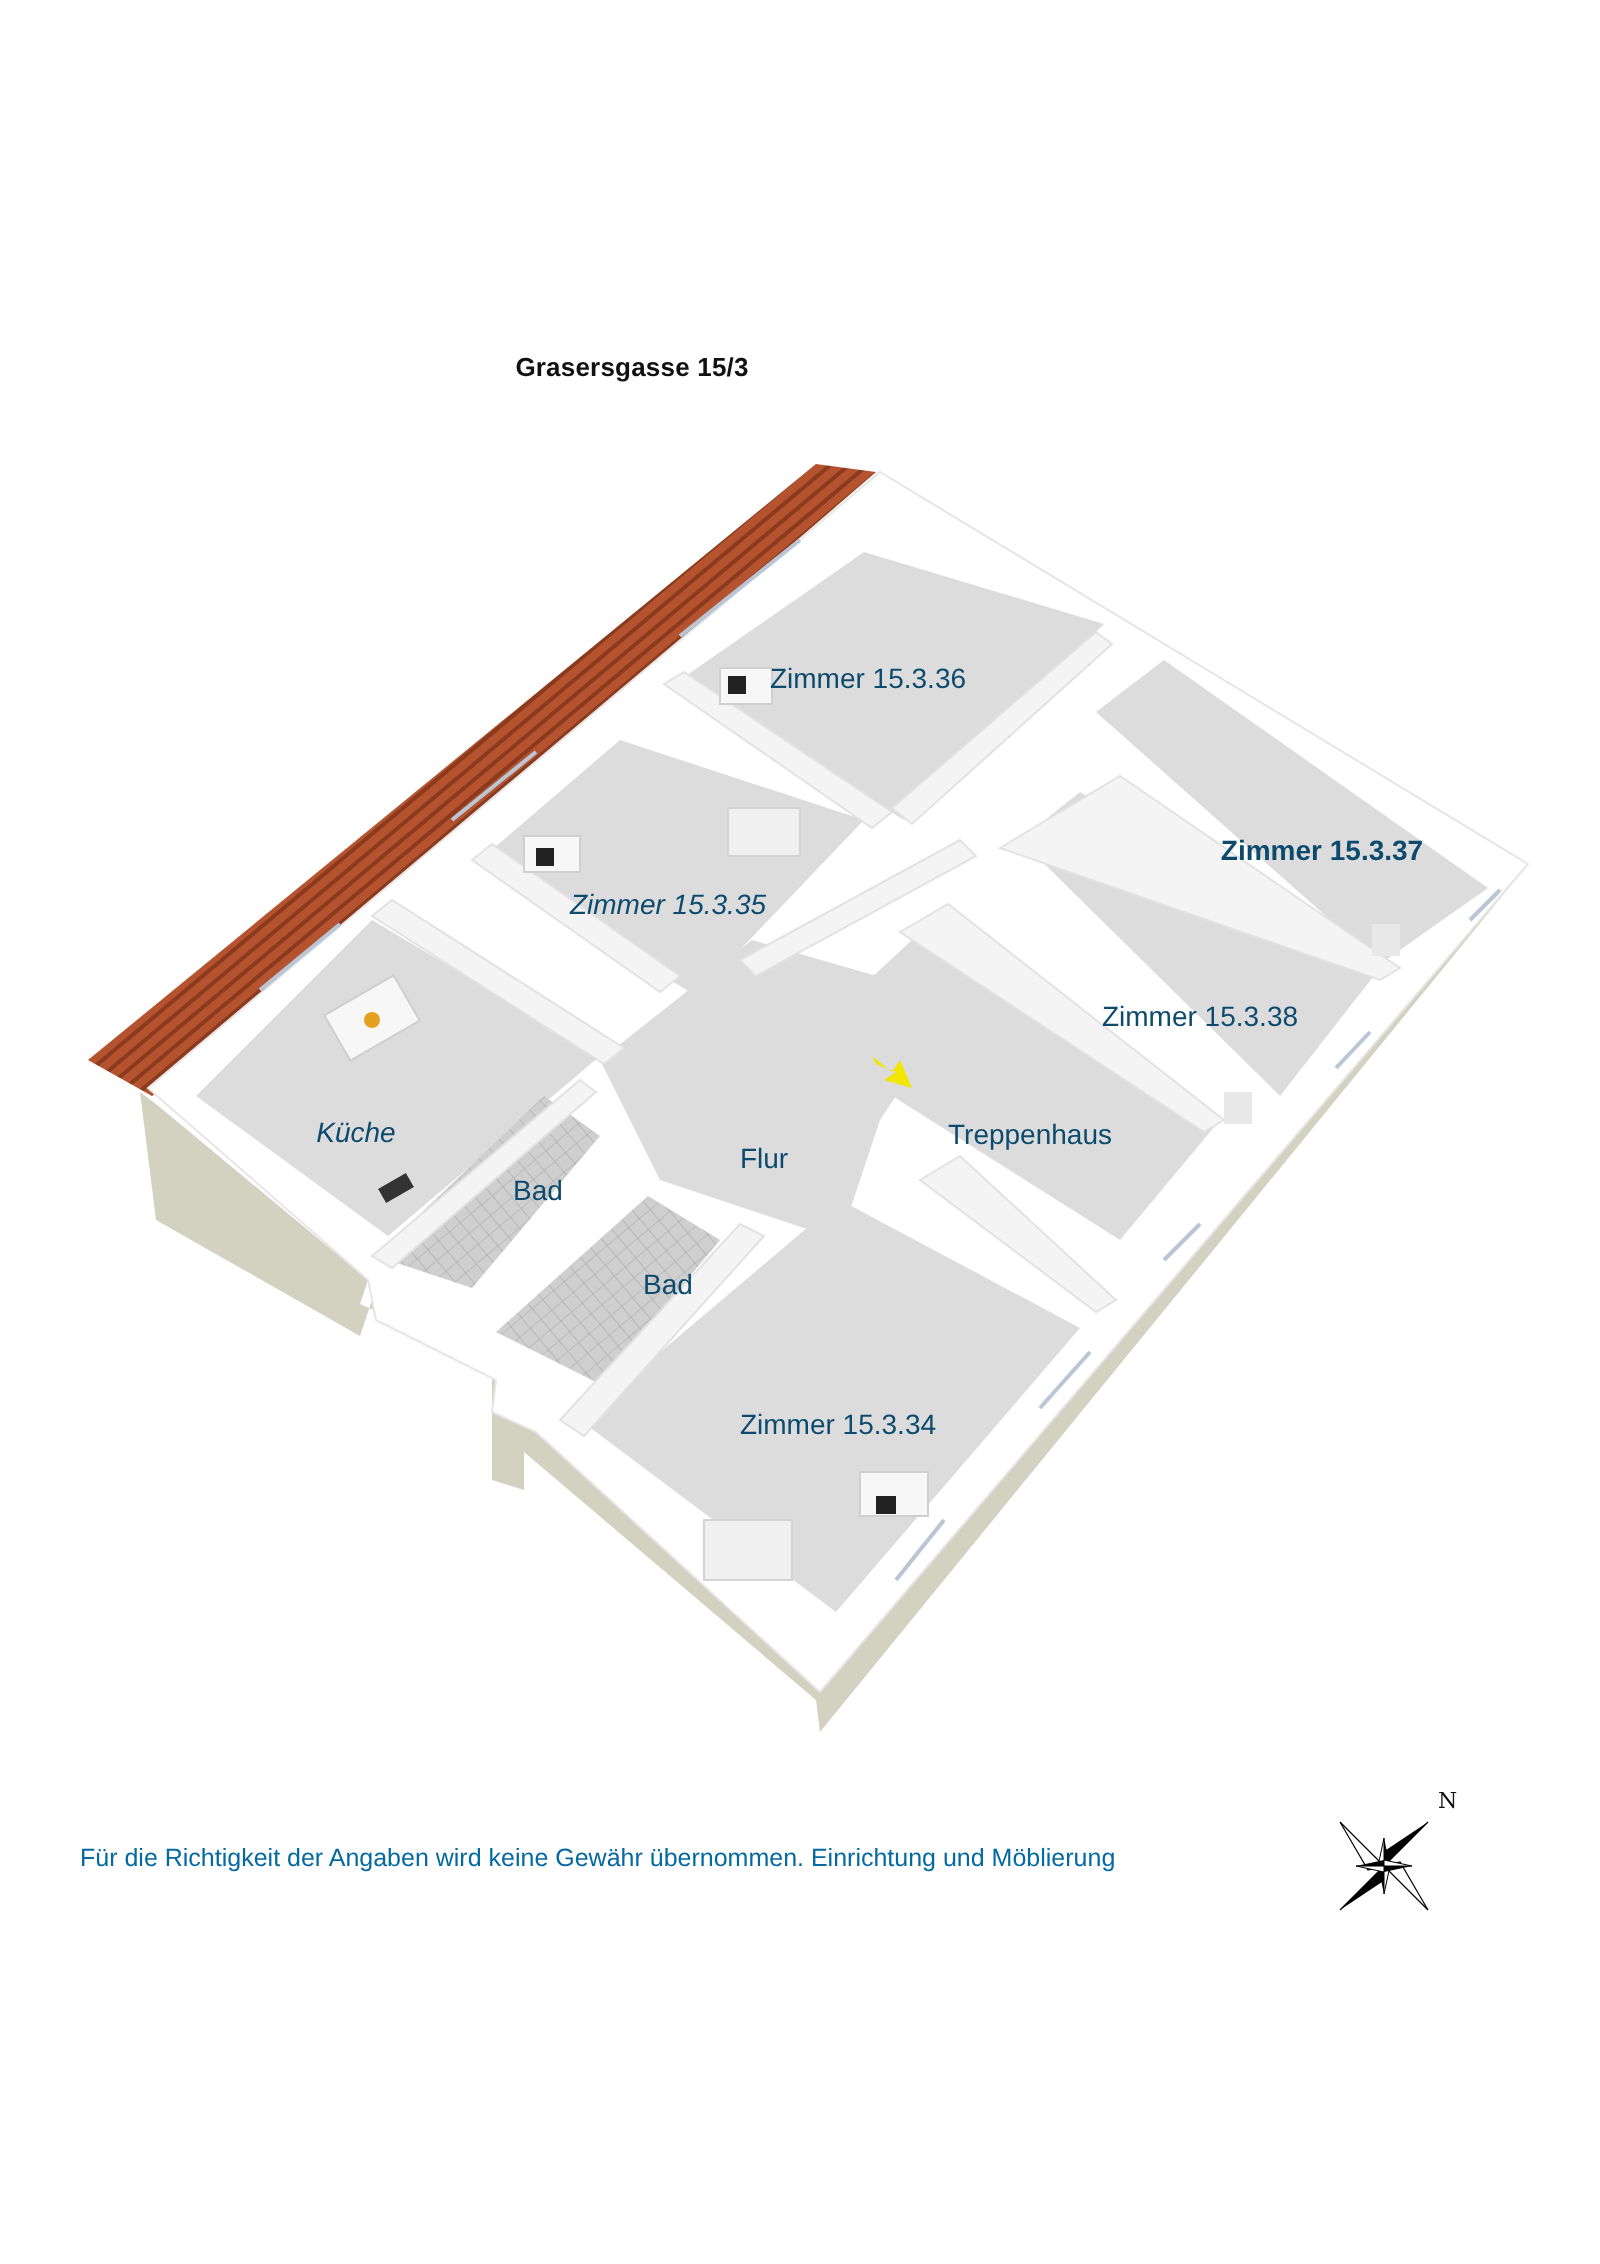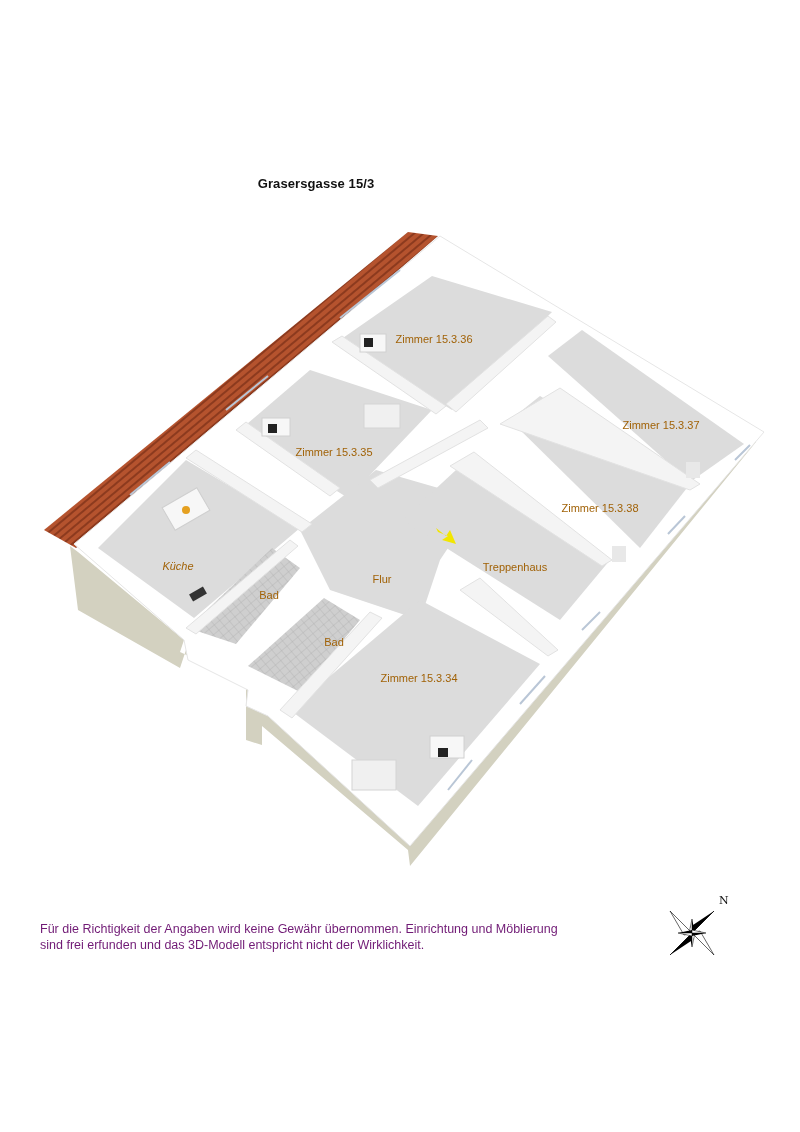--- a/index.html
+++ b/index.html
@@ -7,26 +7,26 @@
     width: 800px; height: 1132px; background: #ffffff;
     position: relative; overflow: hidden;
     font-family: "Liberation Sans", sans-serif; color: #111;
   }
   .title {
     position: absolute; left: 0; width: 632px; top: 176px;
     text-align: center; font-size: 13px; font-weight: bold; letter-spacing: 0.1px;
   }
   svg.plan { position: absolute; left: 0; top: 0; }
   .room-label {
-    position: absolute; font-size: 11px; color: #a16207; white-space: nowrap;
+    position: absolute; font-size: 14px; color: #0c4a6e; white-space: nowrap;
     transform: translate(-50%, -50%);
   }
   .disclaimer {
     position: absolute; left: 40px; top: 921px; width: 600px;
-    font-size: 12.5px; line-height: 16px; color: #701a75;
+    font-size: 12.5px; line-height: 16px; color: #0369a1;
   }
   .compass { position: absolute; left: 664px; top: 893px; width: 70px; height: 70px; }
   .compass-n {
     position: absolute; left: 719px; top: 894px; font-family: "DejaVu Serif", serif;
     font-size: 11px; color: #111;
   }
 </style>
 </head>
 <body>
 
@@ -101,33 +101,32 @@
     <rect x="352" y="760" width="44" height="30" fill="#f0f0f0" stroke="#d4d4d4"></rect>
     <rect x="190" y="590" width="16" height="8" fill="#333" transform="rotate(-30 198 594)"></rect>
     <rect x="686" y="462" width="14" height="16" fill="#e8e8e8"></rect>
     <rect x="612" y="546" width="14" height="16" fill="#e8e8e8"></rect>
   </g>
 
   <polygon points="436,528 446,536 450,530 456,544 442,540 448,536 438,532" fill="#f2e600"></polygon>
 </svg>
 
 <div class="room-label" style="left:434px;top:339px;">Zimmer 15.3.36</div>
-<div class="room-label" style="left:334px;top:452px;">Zimmer 15.3.35</div>
-<div class="room-label" style="left:661px;top:425px;">Zimmer 15.3.37</div>
+<div class="room-label" style="left:334px;top:452px;font-style:italic;">Zimmer 15.3.35</div>
+<div class="room-label" style="left:661px;top:425px;font-weight:bold;">Zimmer 15.3.37</div>
 <div class="room-label" style="left:600px;top:508px;text-align:center;">Zimmer 15.3.38</div>
 <div class="room-label" style="left:178px;top:566px;font-style:italic;">Küche</div>
 <div class="room-label" style="left:382px;top:579px;">Flur</div>
 <div class="room-label" style="left:515px;top:567px;text-align:center;">Treppenhaus</div>
 <div class="room-label" style="left:269px;top:595px;">Bad</div>
 <div class="room-label" style="left:334px;top:642px;">Bad</div>
-<div class="room-label" style="left:419px;top:678px;">Zimmer 15.3.34</div>
+<div class="room-label" style="left:419px;top:712px;">Zimmer 15.3.34</div>
 
 <div class="disclaimer">
   <div>Für die Richtigkeit der Angaben wird keine Gewähr übernommen. Einrichtung und Möblierung</div>
-  <div>sind frei erfunden und das 3D-Modell entspricht nicht der Wirklichkeit.</div>
 </div>
 
 <svg class="compass" viewBox="0 0 70 70">
   <g transform="translate(28,40)">
     <polygon points="0,0 -22,-22 -4,-4" fill="#000"></polygon>
     <polygon points="0,0 -22,-22 -8,2" fill="#fff" stroke="#000" stroke-width="0.6"></polygon>
     <polygon points="0,0 22,-22 4,-4" fill="#fff" stroke="#000" stroke-width="0.6"></polygon>
     <polygon points="0,0 22,-22 -2,-6" fill="#000"></polygon>
     <polygon points="0,0 22,22 4,4" fill="#000"></polygon>
     <polygon points="0,0 22,22 8,-2" fill="#fff" stroke="#000" stroke-width="0.6"></polygon>

